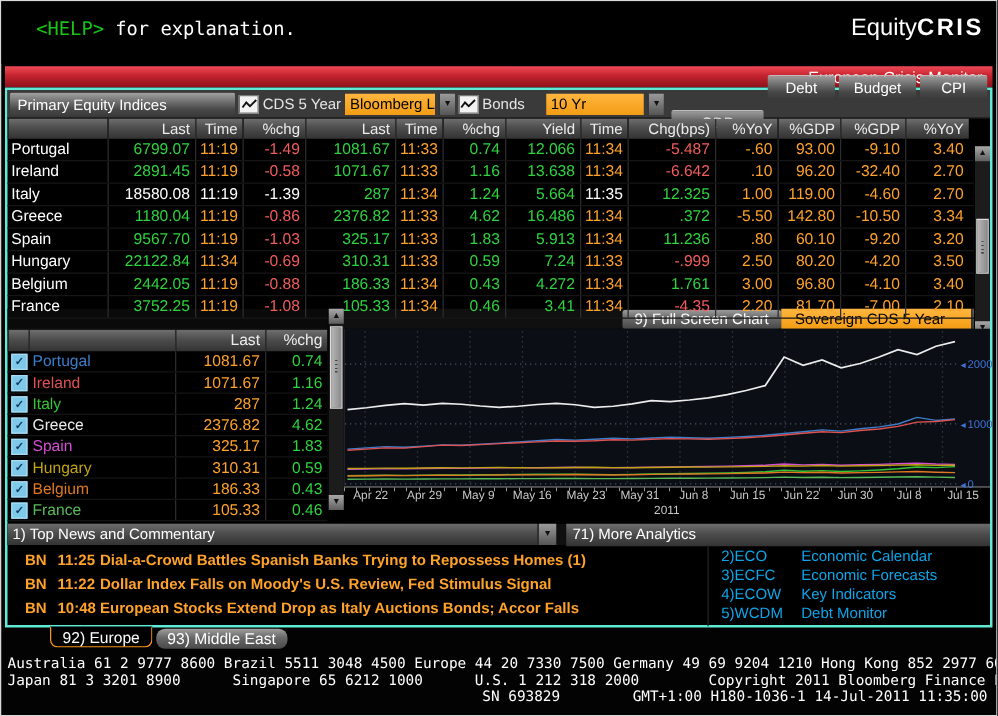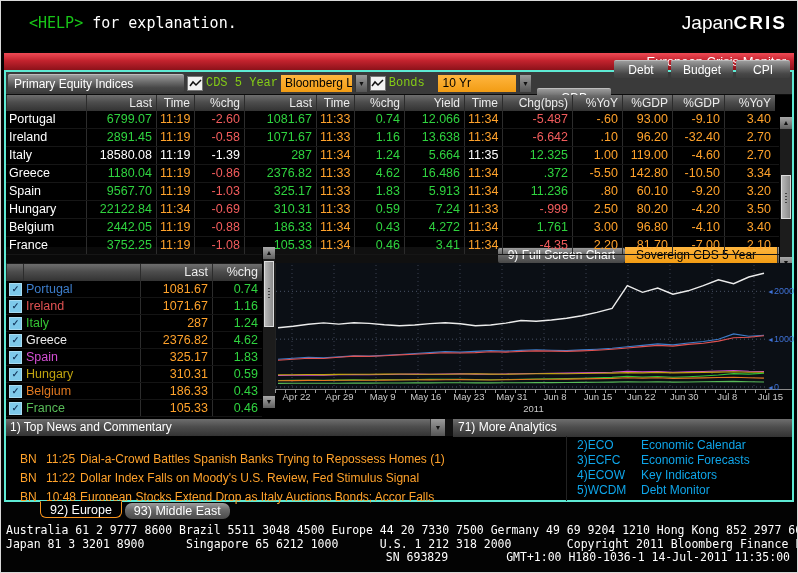--- a/index.html
+++ b/index.html
@@ -16,21 +16,21 @@
     background:linear-gradient(180deg,#ef4a55 0%,#c3232e 45%,#8c121a 100%);
     color:#fff;font-size:13px;line-height:17px;text-align:right;padding-right:8px;box-sizing:border-box;}
   
   .panel{position:absolute;left:3px;right:3px;top:69px;height:432px;border:2px solid #5eead4;background:#000;box-sizing:border-box;}
   
   .toolbar{height:22px;background:#3a3a3a;display:flex;align-items:center;gap:3px;padding:0 2px;border-bottom:1px solid #0c0c0c;}
   .gbtn{background:linear-gradient(180deg,#9b9b9b,#6d6d6d 40%,#474747 75%,#3e3e3e);
     color:#fff;font-size:12px;line-height:18px;height:18px;padding:0 6px;border-radius:2px;
     border-top:1px solid #bdbdbd;box-sizing:border-box;white-space:nowrap;}
   .tb-primary{width:216px;}
-  .tb-lbl{color:#84cc16;font-size:12px;white-space:nowrap;font-family:Liberation Mono, monospace;}
+  .tb-lbl{color:#e5e5e5;font-size:12px;white-space:nowrap;}
   .sel{background:linear-gradient(180deg,#ffb63f,#f29c14);color:#000;font-size:12px;line-height:17px;height:17px;
     padding:0 4px;box-sizing:border-box;white-space:nowrap;overflow:hidden;}
   .selbtn{width:14px;height:17px;background:linear-gradient(180deg,#9b9b9b,#555);color:#111;font-size:7px;
     line-height:17px;text-align:center;border-left:1px solid #333;}
   .cicon{width:17px;height:13px;background:#f2f2f2;border:1px solid #777;display:inline-flex;align-items:center;justify-content:center;}
   .spacer{flex:1;}
   
   .tablewrap{position:relative;height:152px;}
   .trow{display:grid;grid-template-columns:80px 70px 38px 50px 72px 38px 50px 60px 38px 70px 50px 50px 52px 51px;height:17px;}
   .thead .cell{background:linear-gradient(180deg,#6e6e6e,#4d4d4d 45%,#333);color:#ececec;font-size:12px;}
@@ -79,21 +79,21 @@
   .xaxis span{flex:1;text-align:center;color:#c9c9c9;font-size:9.5px;line-height:13px;}
   .yearrow{height:11px;color:#c9c9c9;font-size:9.5px;text-align:center;}
   
   .newshd{height:17px;display:flex;align-items:center;background:#101010;}
   .nh-left{width:424px;height:17px;line-height:17px;background:linear-gradient(180deg,#6e6e6e,#4d4d4d 45%,#333);
     color:#fff;font-size:12px;padding-left:4px;box-sizing:border-box;}
   .nh-sel{width:128px;height:17px;line-height:17px;}
   .nh-right{flex:1;height:18px;line-height:17px;background:linear-gradient(180deg,#6e6e6e,#4d4d4d 45%,#333);
     color:#fff;font-size:12px;padding-left:5px;margin-left:8px;}
   .newsbody{display:flex;height:65px;}
-  .newslist{width:560px;padding-top:14px;box-sizing:border-box;}
+  .newslist{width:560px;padding-top:3px;box-sizing:border-box;font-weight:bold;}
   .newsitem{display:flex;height:19px;line-height:19px;font-size:12px;color:#ffa22b;white-space:nowrap;overflow:hidden;}
   .newsitem .src{width:26px;margin-left:14px;}
   .newsitem .tm{width:34px;}
   .alist{flex:1;border-left:1px solid #222;padding-top:2px;}
   .arow{display:flex;height:15px;line-height:15px;font-size:12px;color:#0ea5e9;}
   .arow .code{width:64px;margin-left:10px;}
   
   .tabs{position:absolute;left:3px;top:501px;height:18px;display:flex;gap:3px;padding-left:36px;}
   .tab{font-size:12.5px;line-height:16px;height:17px;padding:0 9px;color:#fff;white-space:nowrap;box-sizing:border-box;}
   .tab.active{background:#000;border:1px solid #f8941d;border-top:1px solid #000;border-radius:0 0 6px 6px;margin-top:-1px;}
@@ -104,21 +104,21 @@
   .footer .ln{white-space:pre;}
   .f3{display:flex;justify-content:flex-end;gap:58px;padding-right:2px;}
 </style>
 </head>
 <body>
 
 <div id="screen">
 
   <div class="topbar">
     <div class="helpline"><span class="grn">&lt;HELP&gt;</span><span> for explanation.</span></div>
-    <div class="appname"><span>Japan</span><b>CRIS</b></div>
+    <div class="appname"><span>Equity</span><b>CRIS</b></div>
   </div>
 
   <div class="redbar">European Crisis Monitor</div>
 
   <div class="panel">
 
     <div class="toolbar">
       <div class="gbtn tb-primary" style="text-align:left;">Primary Equity Indices</div>
       <span class="cicon">
           <svg width="13" height="9">
@@ -160,21 +160,21 @@
           <div class="cell num">%YoY</div>
           <div class="cell num">%GDP</div>
           <div class="cell num">%GDP</div>
           <div class="cell num">%YoY</div>
         </div>
       <div id="table-body">
           <div class="trow">
             <div class="cell country">Portugal</div>
             <div class="cell num g">6799.07</div>
             <div class="cell num t">11:19</div>
-            <div class="cell num neg">-2.60</div>
+            <div class="cell num neg">-1.49</div>
             <div class="cell num g">1081.67</div>
             <div class="cell num t">11:33</div>
             <div class="cell num pos">0.74</div>
             <div class="cell num g">12.066</div>
             <div class="cell num t">11:34</div>
             <div class="cell num neg">-5.487</div>
             <div class="cell num a">-.60</div>
             <div class="cell num a">93.00</div>
             <div class="cell num a">-9.10</div>
             <div class="cell num a">3.40</div>

